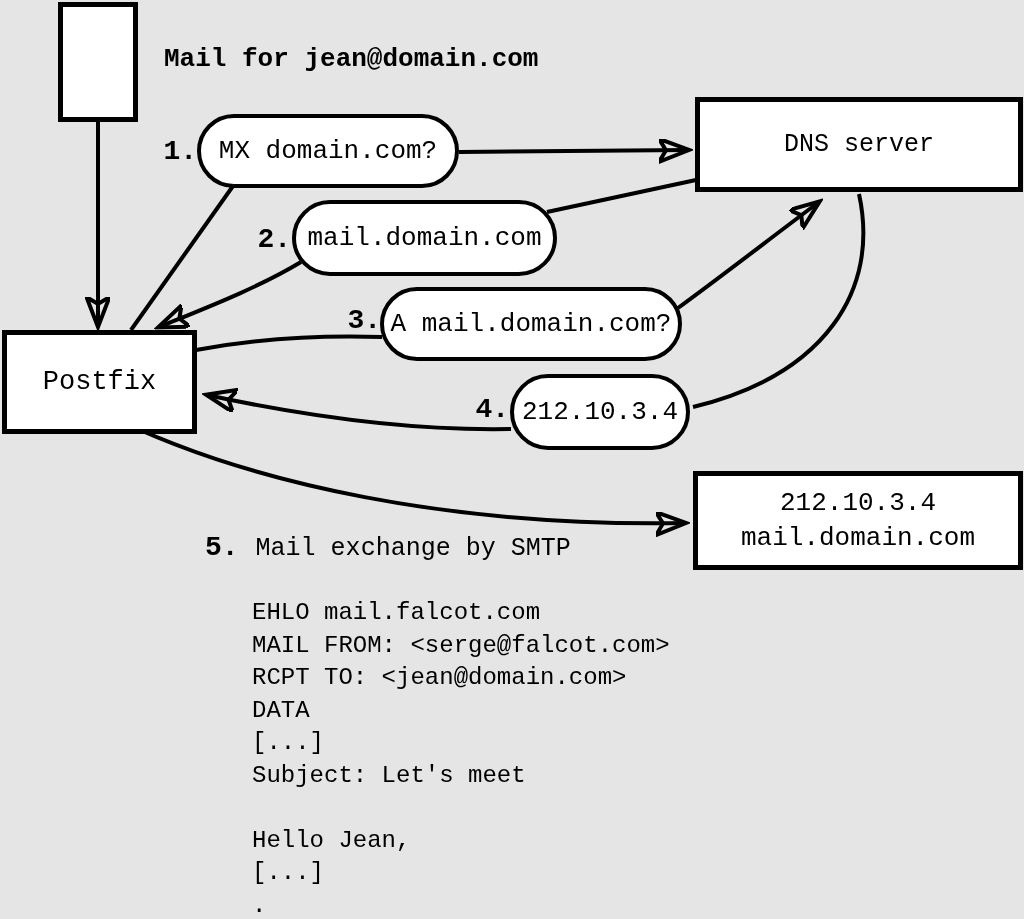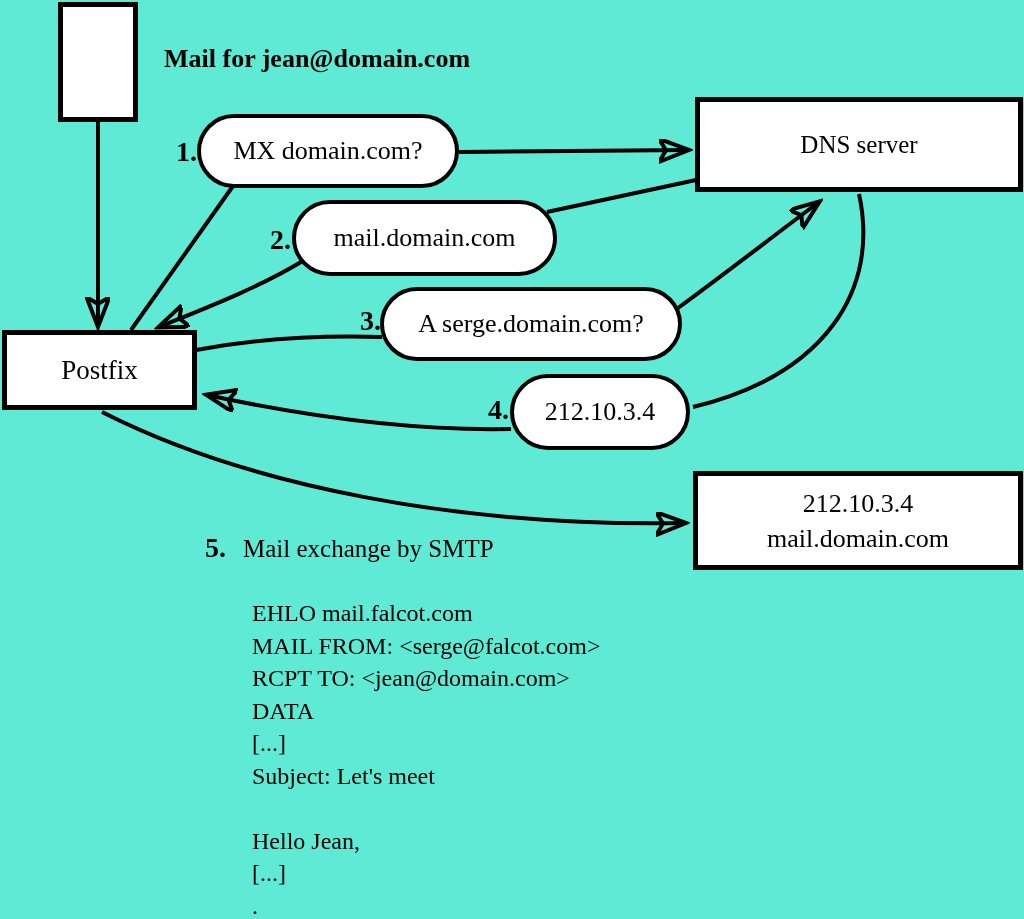--- a/index.html
+++ b/index.html
@@ -4,22 +4,22 @@
 <style>
   html, body {
     margin: 0;
     padding: 0;
     background: #ffffff;
   }
   #canvas {
     position: relative;
     width: 1024px;
     height: 919px;
-    background: #5eead4;
-    font-family: Liberation Serif, serif;
+    background: #e5e5e5;
+    font-family: Liberation Mono, monospace;
     color: #000000;
     overflow: hidden;
   }
   #connectors {
     position: absolute;
     left: 0;
     top: 0;
     width: 1024px;
     height: 919px;
   }
@@ -115,21 +115,21 @@
     <path d="M 678 308 C 722 276 776 234 819 202" marker-end="url(#arrow)"></path>
     <path d="M 859 194 C 880 290 825 375 693 407"></path>
     <path d="M 511 429 C 410 431 300 415 207 395" marker-end="url(#arrow)"></path>
     <path d="M 102 412 C 250 487 460 527 685 523" marker-end="url(#arrow)"></path>
   </svg>
 
   <div class="node" style="left:58px; top:2px; width:80px; height:120px;"></div>
 
   <div class="caption" id="mail-for-label" style="left:164px; top:43px;">Mail for jean@domain.com</div>
 
-  <div class="node" id="postfix-box" style="left:2px; top:330px; width:195px; height:80px;">
+  <div class="node" id="postfix-box" style="left:2px; top:330px; width:195px; height:104px;">
     <span>Postfix</span>
   </div>
 
   <div class="node" id="dns-box" style="left:695px; top:97px; width:328px; height:95px;">
     <span>DNS server</span>
   </div>
 
   <div class="node" id="dest-box" style="left:693px; top:471px; width:330px; height:99px;">
     <span>212.10.3.4</span>
     <span>mail.domain.com</span>
@@ -140,21 +140,21 @@
     <span>MX domain.com?</span>
   </div>
 
   <div class="stepnum" style="left:227px; top:225px;">2.</div>
   <div class="pill" style="left:292px; top:200px; width:265px; height:76px; border-radius:38px;">
     <span>mail.domain.com</span>
   </div>
 
   <div class="stepnum" style="left:317px; top:306px;">3.</div>
   <div class="pill" style="left:380px; top:287px; width:302px; height:74px; border-radius:37px;">
-    <span>A serge.domain.com?</span>
+    <span>A mail.domain.com?</span>
   </div>
 
   <div class="stepnum" style="left:445px; top:395px;">4.</div>
   <div class="pill" style="left:510px; top:374px; width:180px; height:76px; border-radius:38px;">
     <span>212.10.3.4</span>
   </div>
 
   <div id="step5">
     <span class="num">5.</span><span>Mail exchange by SMTP</span>
   </div>

